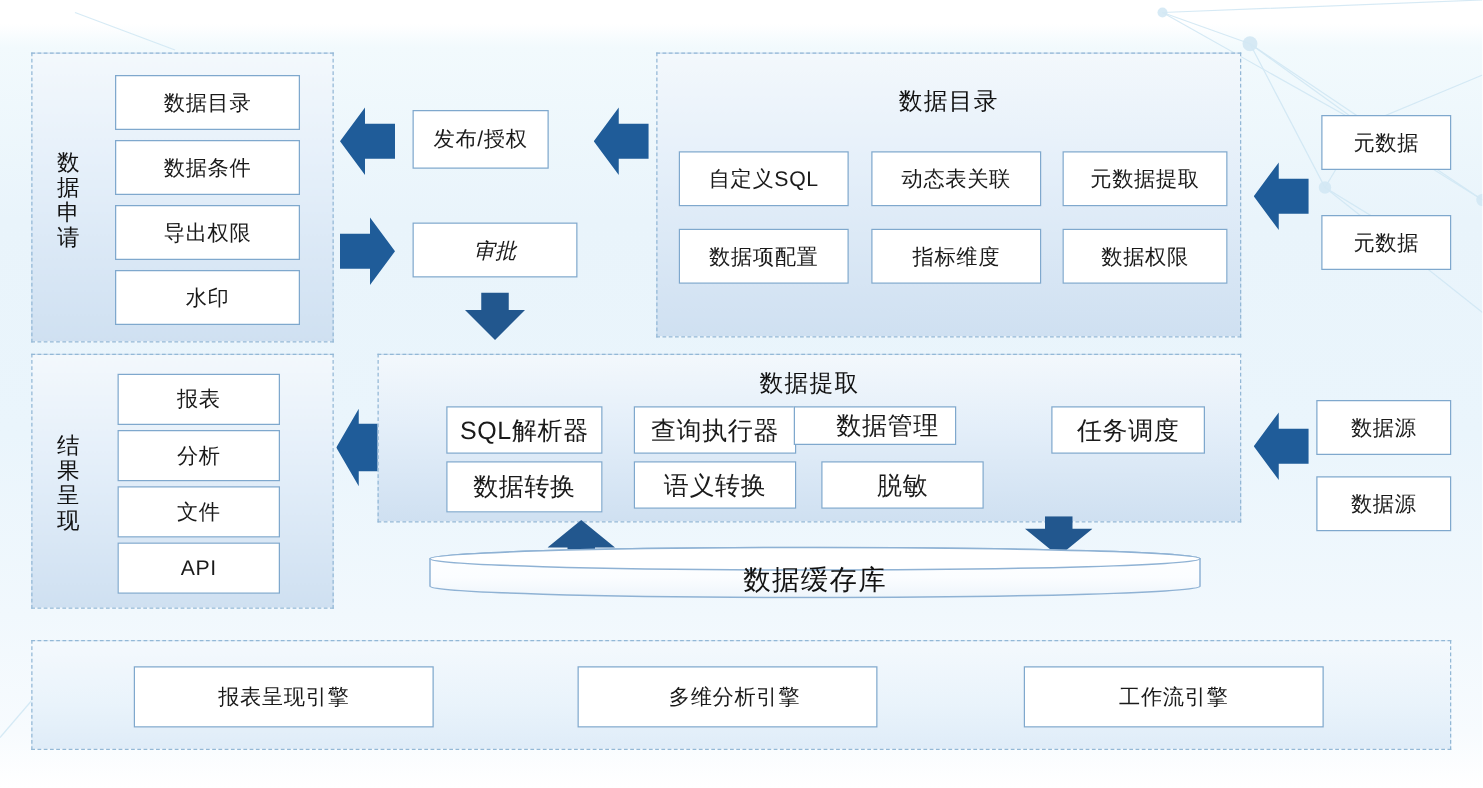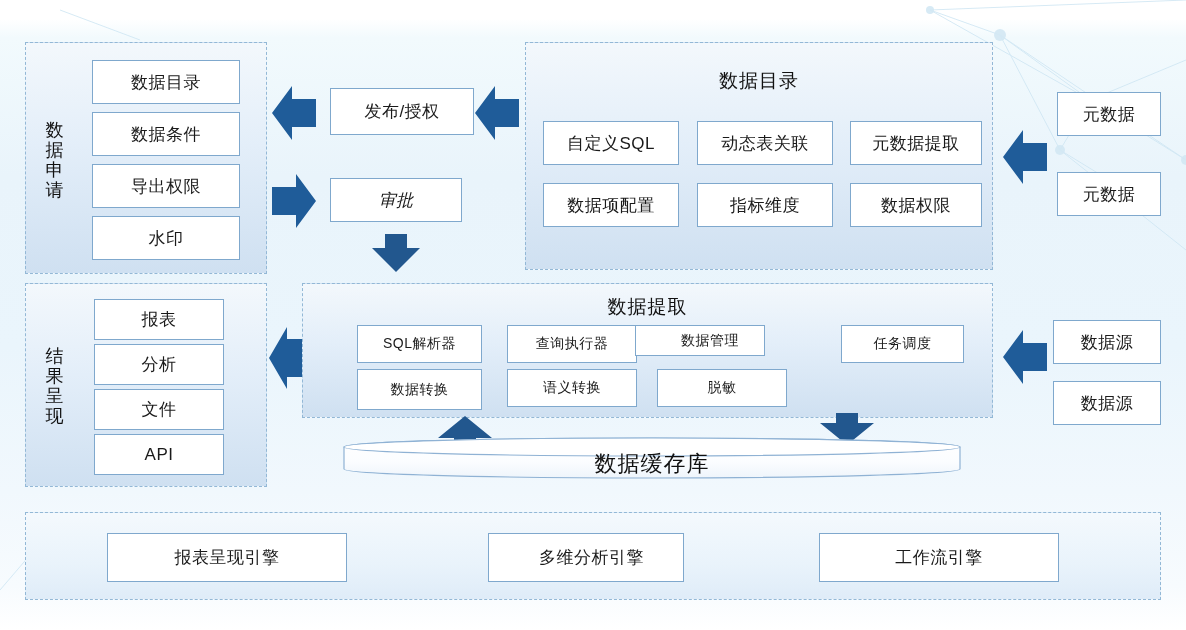--- a/index.html
+++ b/index.html
@@ -53,21 +53,21 @@
     background: #ffffff;
     border: 1px solid #7fa8cd;
     display: flex;
     align-items: center;
     justify-content: center;
     color: #1a1a1a;
     font-size: 17px;
     letter-spacing: 0.5px;
     white-space: nowrap;
   }
-  .box.sm { font-size: 14px; }
+  .box.sm { font-size: 20px; }
 
   
   .vlabel {
     position: absolute;
     display: flex;
     flex-direction: column;
     align-items: center;
     justify-content: center;
     font-size: 18px;
     line-height: 1.12;
@@ -142,21 +142,21 @@
   <div class="box" style="left:92px; top:164px; width:148px; height:44px;">导出权限</div>
   <div class="box" style="left:92px; top:216px; width:148px; height:44px;">水印</div>
 
   <svg class="arrow" style="left:272px; top:84px; width:44px; height:58px;" viewBox="0 0 44 58">
     <polygon points="0,29 20,2 20,15 44,15 44,43 20,43 20,56" fill="#1f5c99"></polygon>
   </svg>
   <svg class="arrow" style="left:272px; top:172px; width:44px; height:58px;" viewBox="0 0 44 58">
     <polygon points="44,29 24,2 24,15 0,15 0,43 24,43 24,56" fill="#1f5c99"></polygon>
   </svg>
 
-  <div class="box" style="left:330px; top:88px; width:144px; height:47px;">发布/授权</div>
+  <div class="box" style="left:330px; top:88px; width:109px; height:47px;">发布/授权</div>
   <div class="box" style="left:330px; top:178px; width:132px; height:44px;font-style:italic;">审批</div>
 
   <svg class="arrow" style="left:372px; top:234px; width:48px; height:38px;" viewBox="0 0 48 38">
     <polygon points="24,38 0,14 13,14 13,0 35,0 35,14 48,14" fill="#22578e"></polygon>
   </svg>
 
   <svg class="arrow" style="left:475px; top:84px; width:44px; height:58px;" viewBox="0 0 44 58">
     <polygon points="0,29 20,2 20,15 44,15 44,43 20,43 20,56" fill="#1f5c99"></polygon>
   </svg>
 
@@ -229,16 +229,16 @@
         </linearGradient>
       </defs>
       <path d="M1,10 a308,9 0 0,1 616,0 L617,32 a308,9 0 0,1 -616,0 Z" fill="url(#cylGrad)" stroke="#8fb2d4" stroke-width="1.2"></path>
       <ellipse cx="309" cy="10" rx="308" ry="9" fill="#ffffff" stroke="#8fb2d4" stroke-width="1.2"></ellipse>
     </svg>
     <div class="cyl-label" style="top:12px;">数据缓存库</div>
   </div>
 
   <div class="group plain" style="left:25px; top:512px; width:1136px; height:88px;"></div>
   <div class="box" style="left:107px; top:533px; width:240px; height:49px;">报表呈现引擎</div>
-  <div class="box" style="left:488px; top:533px; width:196px; height:49px;padding-left:11px;">多维分析引擎</div>
+  <div class="box" style="left:462px; top:533px; width:240px; height:49px;padding-left:11px;">多维分析引擎</div>
   <div class="box" style="left:819px; top:533px; width:240px; height:49px;">工作流引擎</div>
 
 </div>
 
 </body></html>

